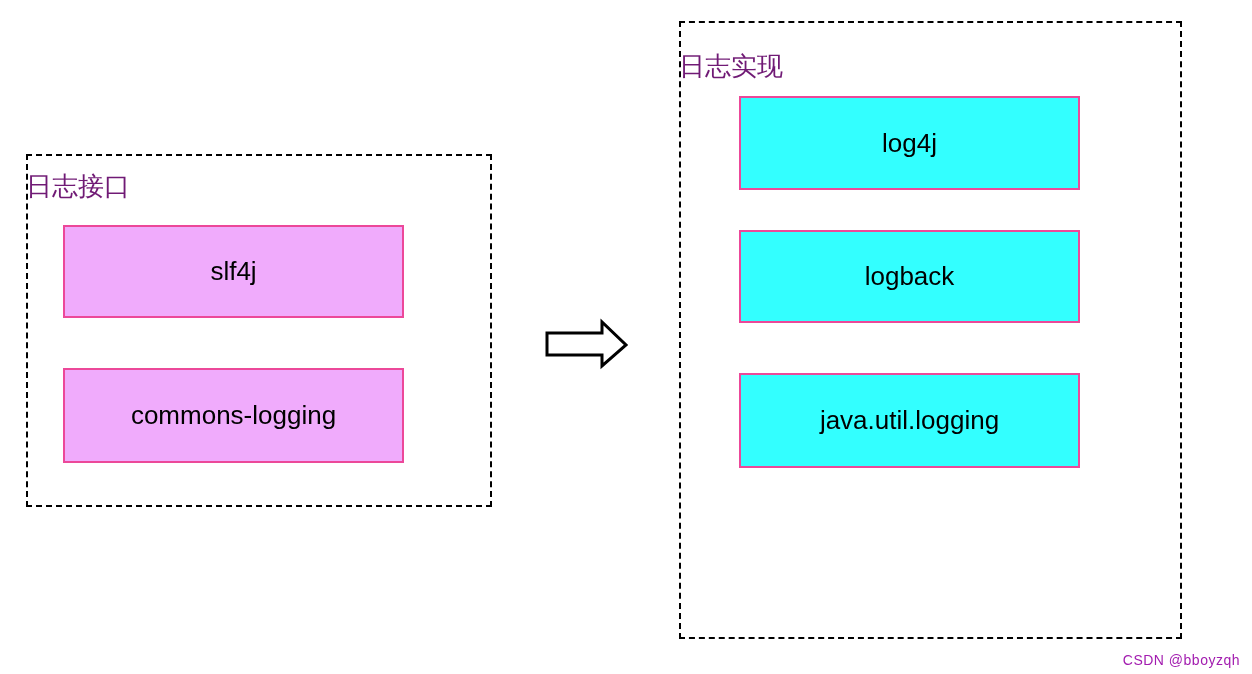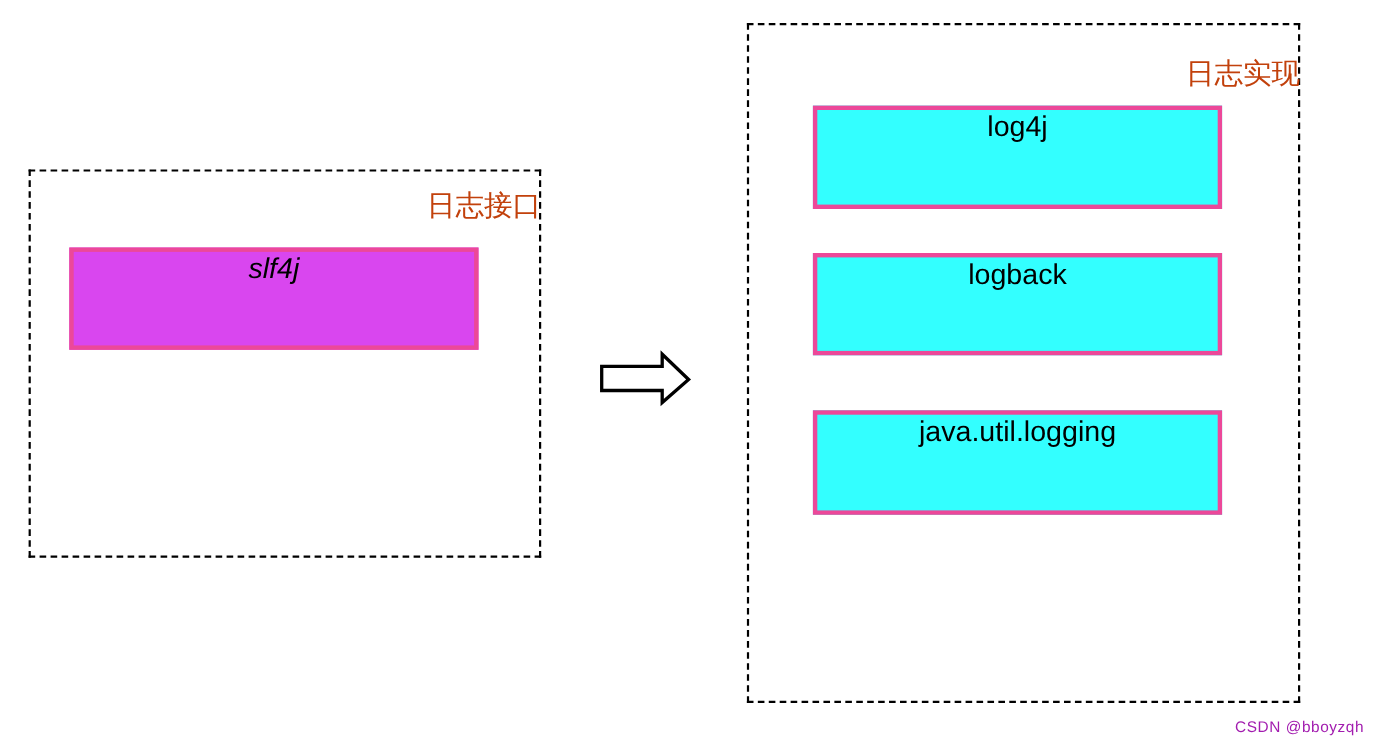--- a/index.html
+++ b/index.html
@@ -30,47 +30,47 @@
   .group-frame.right {
     left: 679px;
     top: 21px;
     width: 503px;
     height: 618px;
   }
   .group-title {
     position: absolute;
     font-size: 26px;
     line-height: 32px;
-    color: #c2410c;
-    text-align: right;
+    color: #701a75;
+    text-align: left;
     white-space: nowrap;
   }
   .group-title.left {
     left: 26px;
     width: 466px;
     top: 171px;
     font-family: Liberation Serif, serif;
   }
   .group-title.right {
     left: 679px;
     width: 503px;
     top: 50px;
   }
   .node {
     position: absolute;
     box-sizing: border-box;
-    border: 4px solid #ec4899;
+    border: 2px solid #ec4899;
     display: flex;
-    align-items: flex-start;
+    align-items: center;
     justify-content: center;
     font-size: 26px;
     color: #000000;
-    width: 372px;
+    width: 341px;
   }
-  .node.iface { background: #d946ef; left: 63px; font-style: italic; }
+  .node.iface { background: #f0abfc; left: 63px; }
   .node.impl  { background: #33FFFF; left: 739px; }
 
   .node.iface.n0 { top: 225px; height: 93px; }
   .node.iface.n1 { top: 368px; height: 95px; }
 
   .node.impl.n0 { top: 96px;  height: 94px; }
   .node.impl.n1 { top: 230px; height: 93px; }
   .node.impl.n2 { top: 373px; height: 95px; }
   .node.impl.n3 { top: 505px; height: 95px; }
 
@@ -94,20 +94,23 @@
 <body>
 
 <div class="canvas">
 
   <div class="group-frame left"></div>
   <div class="group-title left">日志接口</div>
 
   <div class="node iface n0">
     <span>slf4j</span>
   </div>
+  <div class="node iface n1">
+    <span>commons-logging</span>
+  </div>
 
   <div class="arrow-wrap">
     <svg width="95" height="62" viewBox="0 0 95 62" xmlns="http://www.w3.org/2000/svg">
       <polygon points="7,19 62,19 62,8 86,31 62,52 62,41 7,41" fill="#ffffff" stroke="#000000" stroke-width="3" stroke-linejoin="miter"></polygon>
     </svg>
   </div>
 
   <div class="group-frame right"></div>
   <div class="group-title right">日志实现</div>
 

